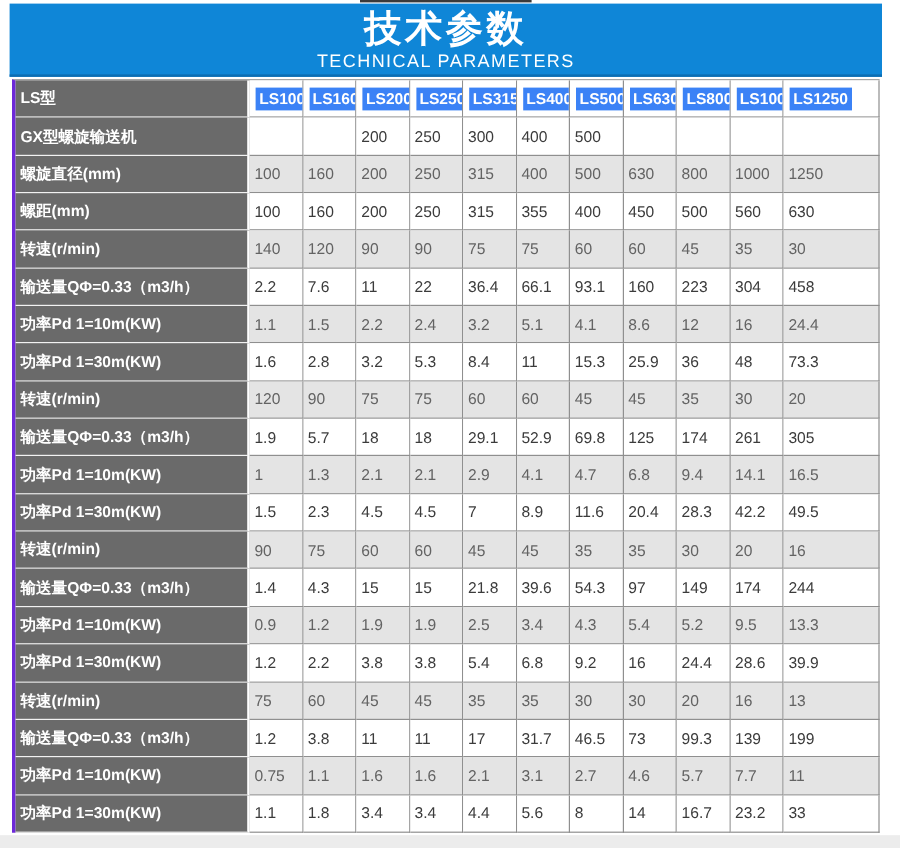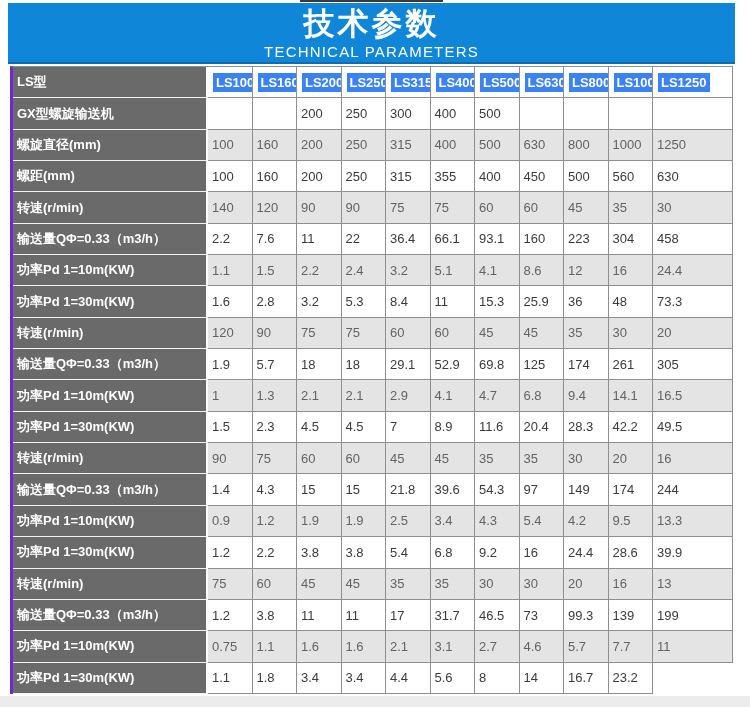--- a/index.html
+++ b/index.html
@@ -270,21 +270,21 @@
     <div class="cell">244</div>
     <div class="rowlabel">功率Pd 1=10m(KW)</div>
     <div class="cell shaded">0.9</div>
     <div class="cell shaded">1.2</div>
     <div class="cell shaded">1.9</div>
     <div class="cell shaded">1.9</div>
     <div class="cell shaded">2.5</div>
     <div class="cell shaded">3.4</div>
     <div class="cell shaded">4.3</div>
     <div class="cell shaded">5.4</div>
-    <div class="cell shaded">4.2</div>
+    <div class="cell shaded">5.2</div>
     <div class="cell shaded">9.5</div>
     <div class="cell shaded">13.3</div>
     <div class="rowlabel">功率Pd 1=30m(KW)</div>
     <div class="cell">1.2</div>
     <div class="cell">2.2</div>
     <div class="cell">3.8</div>
     <div class="cell">3.8</div>
     <div class="cell">5.4</div>
     <div class="cell">6.8</div>
     <div class="cell">9.2</div>
@@ -332,15 +332,16 @@
     <div class="cell">1.1</div>
     <div class="cell">1.8</div>
     <div class="cell">3.4</div>
     <div class="cell">3.4</div>
     <div class="cell">4.4</div>
     <div class="cell">5.6</div>
     <div class="cell">8</div>
     <div class="cell">14</div>
     <div class="cell">16.7</div>
     <div class="cell">23.2</div>
+    <div class="cell">33</div>
   </div>
 
 <div class="bottom-strip"></div>
 
 </body></html>

